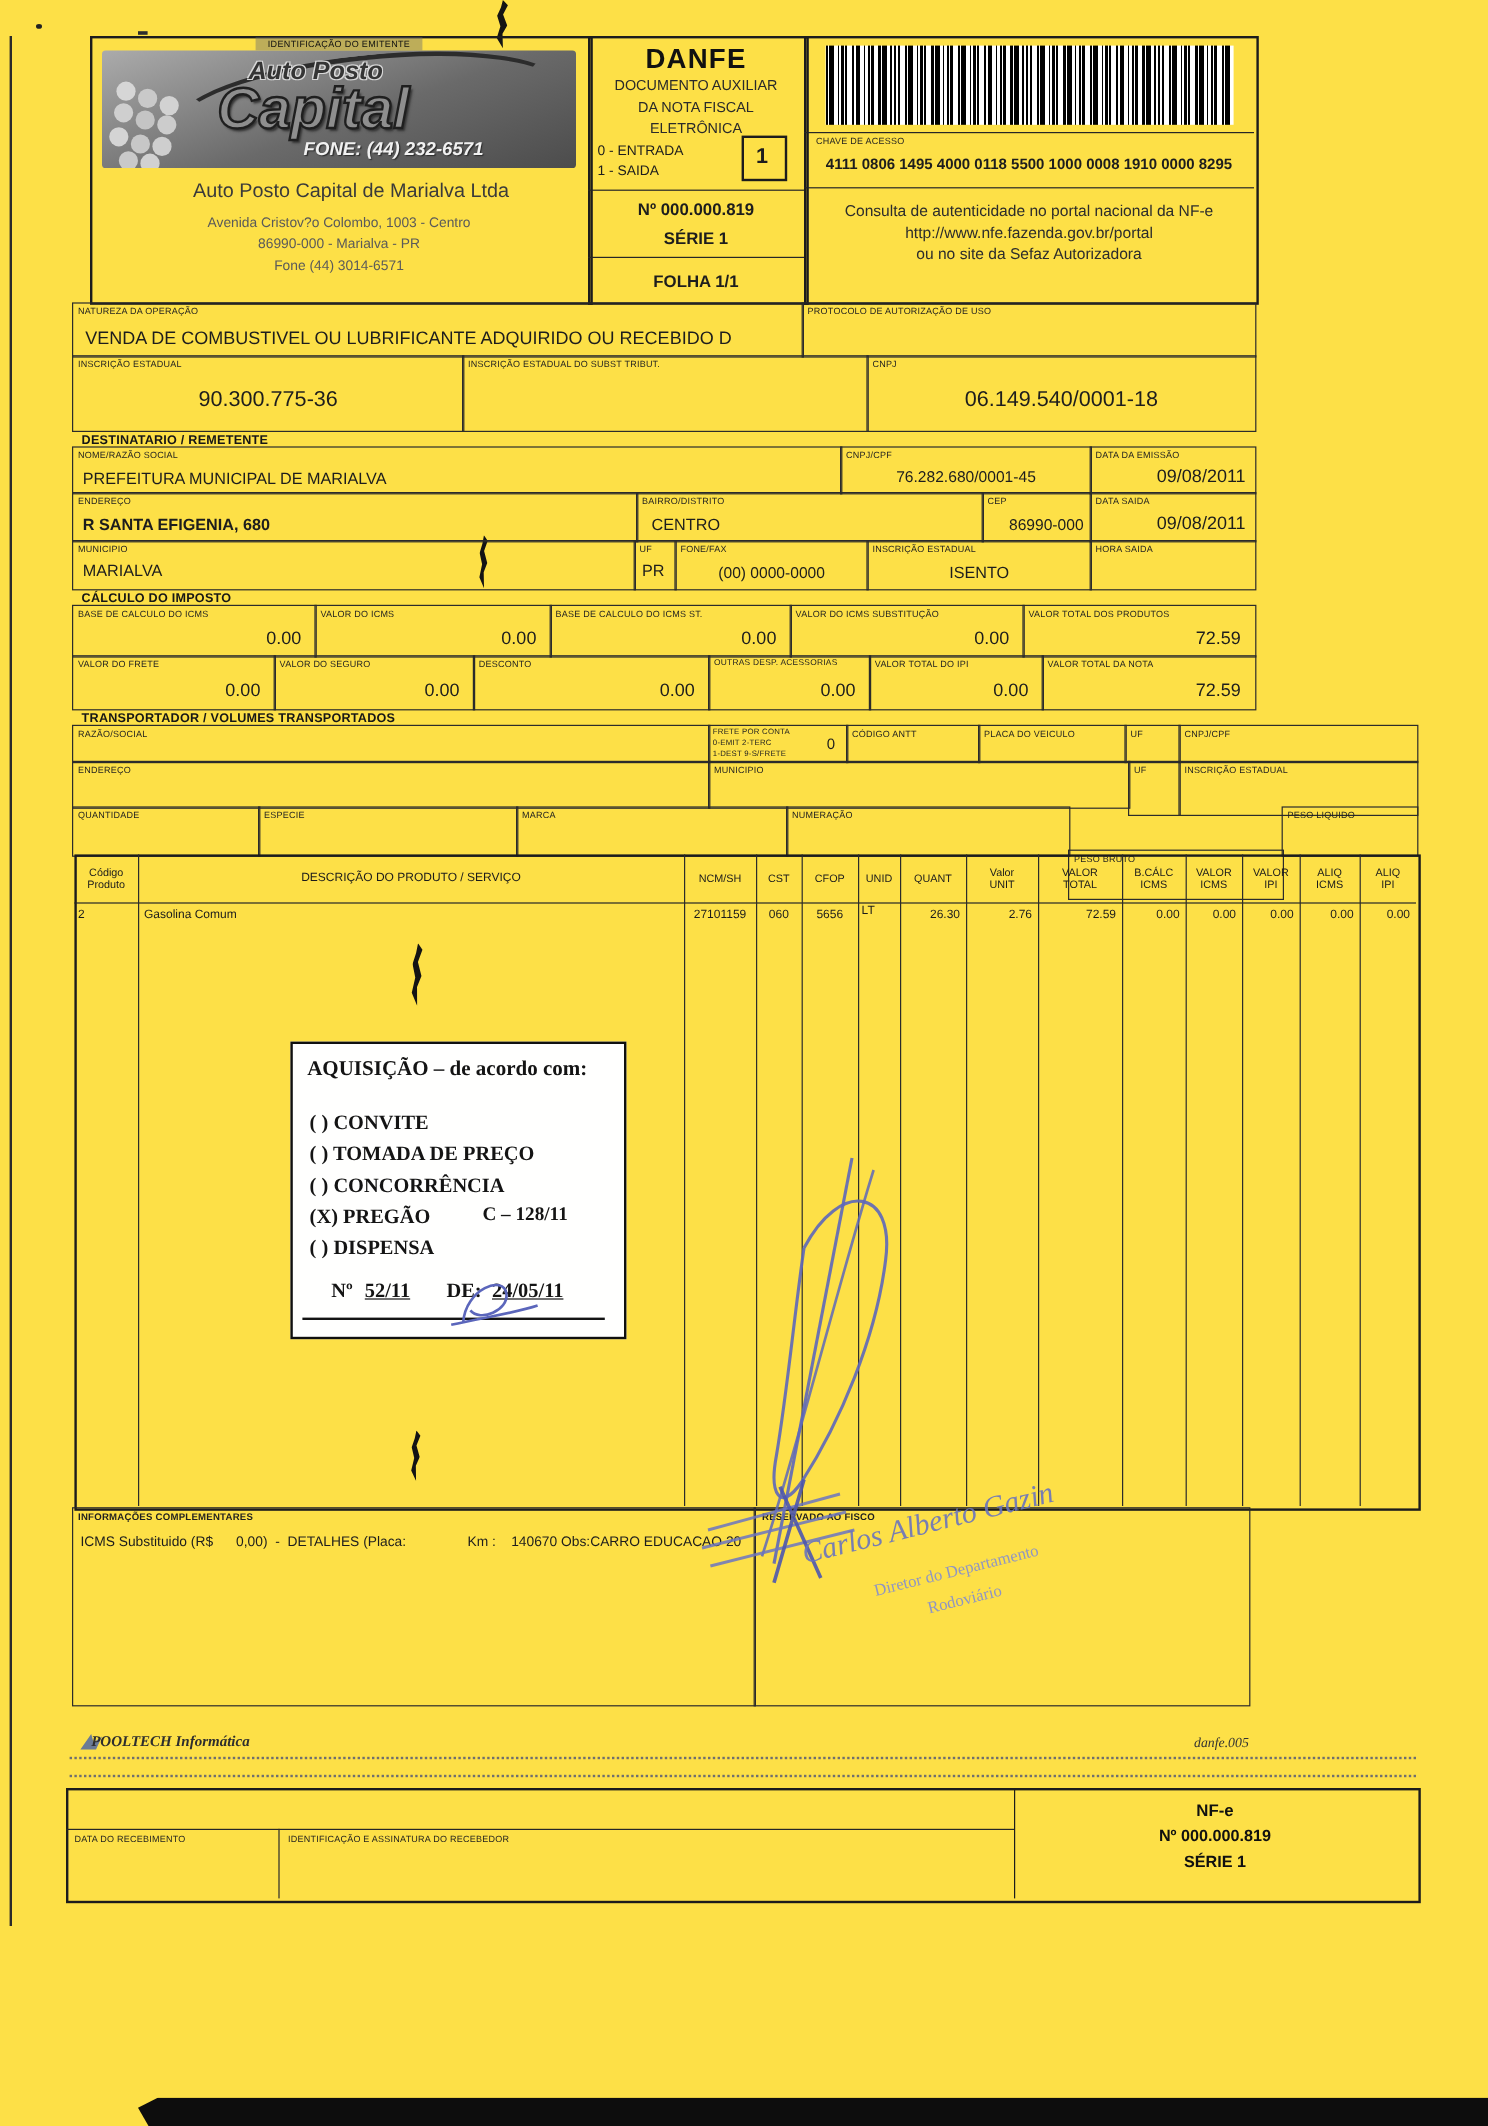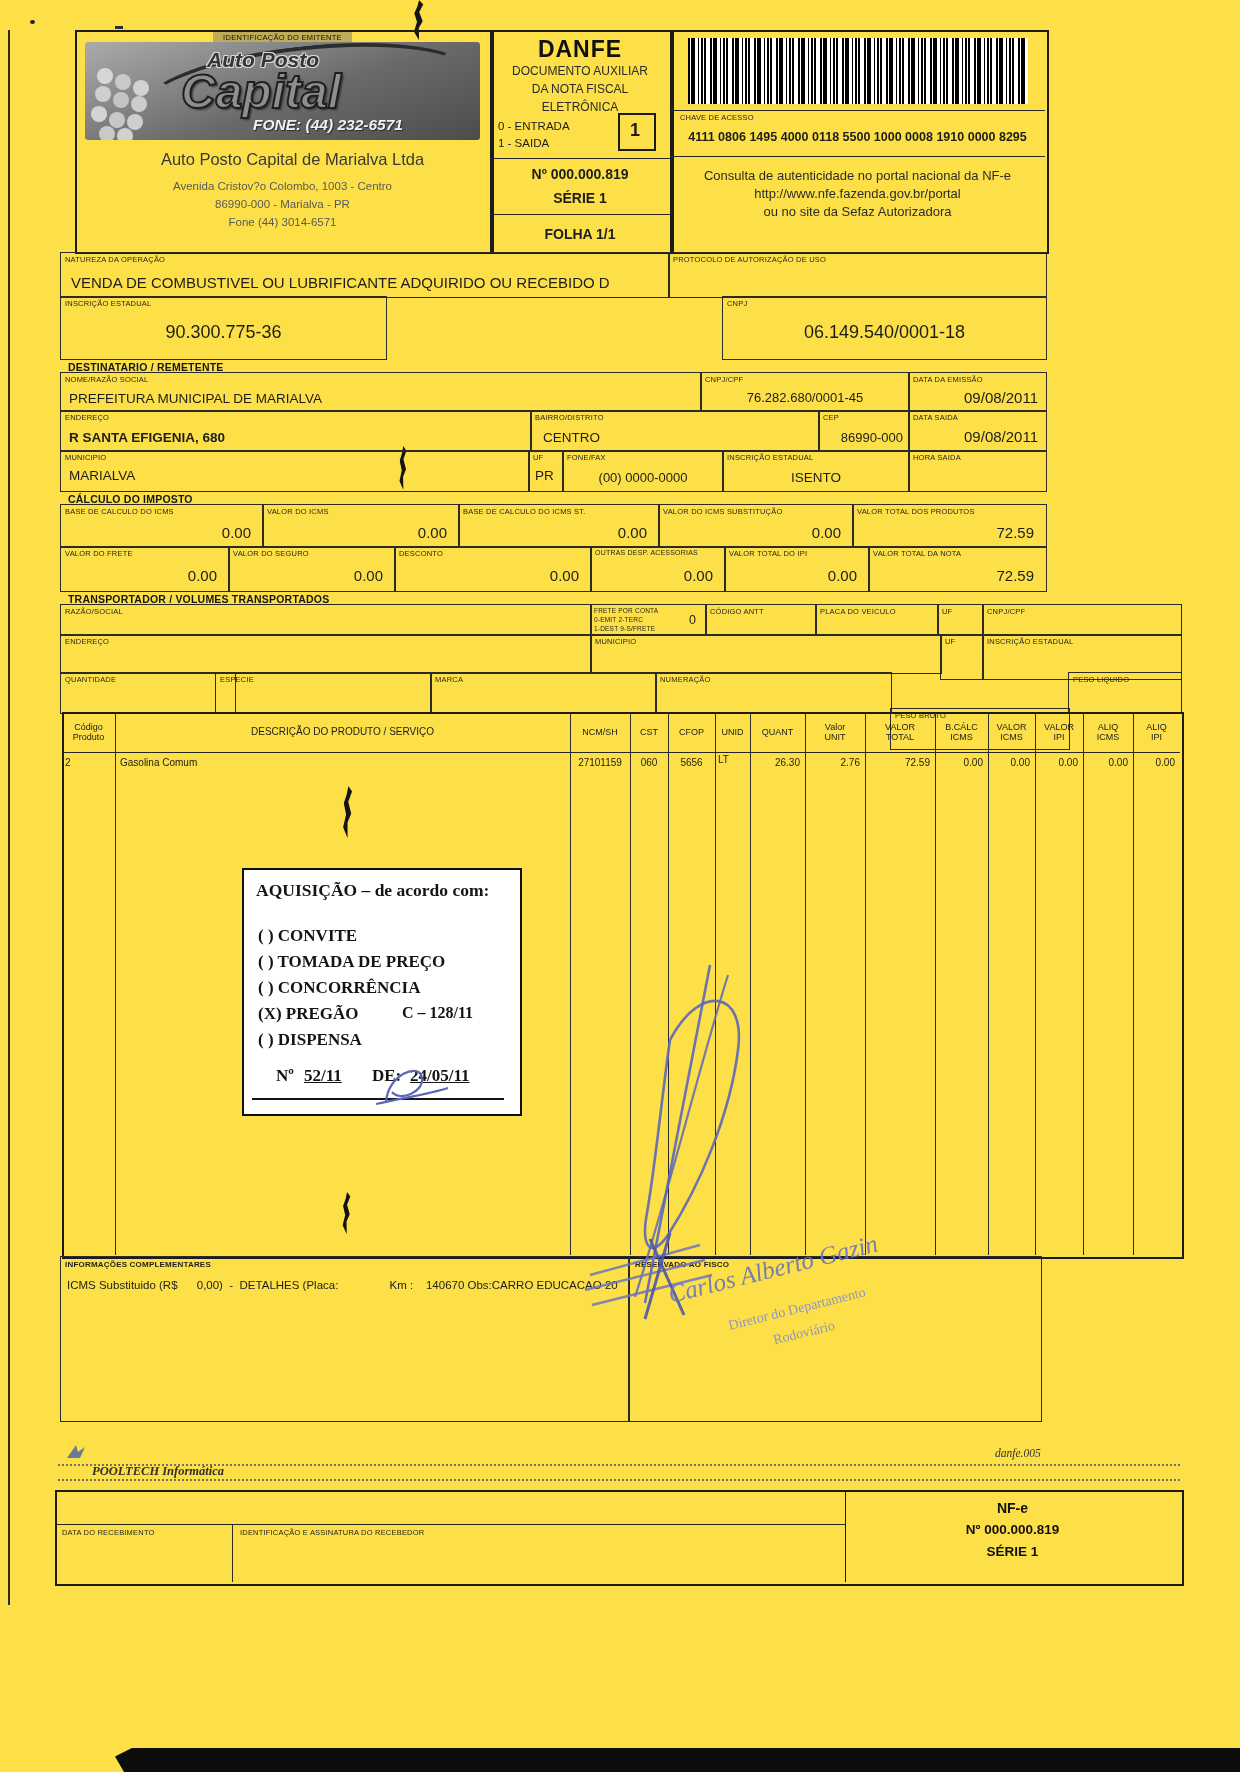--- a/index.html
+++ b/index.html
@@ -99,20 +99,24 @@
   </div>
   <div class="bx" style="left:668px;top:252px;width:377px;height:44px;">
     <div class="lbl" style="left:4px;top:2px;">PROTOCOLO DE AUTORIZAÇÃO DE USO</div>
     <div class="val" style="left:10px;bottom:6px;"></div>
   </div>
 
   <div class="bx" style="left:60px;top:296px;width:325px;height:62px;">
     <div class="lbl" style="left:4px;top:2px;">INSCRIÇÃO ESTADUAL</div>
     <div class="val c" style="bottom:16px;font-size:18px;">90.300.775-36</div>
   </div>
+  <div class="bx" style="left:385px;top:296px;width:337px;height:62px;">
+    <div class="lbl" style="left:4px;top:2px;">INSCRIÇÃO ESTADUAL DO SUBST TRIBUT.</div>
+    <div class="val c" style="bottom:16px;"></div>
+  </div>
   <div class="bx" style="left:722px;top:296px;width:323px;height:62px;">
     <div class="lbl" style="left:4px;top:2px;">CNPJ</div>
     <div class="val c" style="bottom:16px;font-size:18px;">06.149.540/0001-18</div>
   </div>
 
   <div class="sect" style="left:68px;top:361px;">DESTINATARIO / REMETENTE</div>
   <div class="bx" style="left:60px;top:372px;width:640px;height:38px;">
     <div class="lbl" style="left:4px;top:2px;">NOME/RAZÃO SOCIAL</div>
     <div class="val" style="left:8px;bottom:5px;font-size:13.5px;">PREFEITURA MUNICIPAL DE MARIALVA</div>
   </div>
@@ -234,21 +238,21 @@
   </div>
   <div class="bx" style="left:590px;top:634px;width:350px;height:38px;">
     <div class="lbl" style="left:4px;top:2px;">MUNICIPIO</div>
   </div>
   <div class="bx" style="left:940px;top:634px;width:42px;height:44px;">
     <div class="lbl" style="left:4px;top:2px;">UF</div>
   </div>
   <div class="bx" style="left:982px;top:634px;width:198px;height:44px;">
     <div class="lbl" style="left:4px;top:2px;">INSCRIÇÃO ESTADUAL</div>
   </div>
-  <div class="bx" style="left:60px;top:672px;width:155px;height:40px;padding-left:19px;">
+  <div class="bx" style="left:60px;top:672px;width:155px;height:40px;">
     <div class="lbl" style="left:4px;top:2px;">QUANTIDADE</div>
   </div>
   <div class="bx" style="left:215px;top:672px;width:215px;height:40px;">
     <div class="lbl" style="left:4px;top:2px;">ESPECIE</div>
   </div>
   <div class="bx" style="left:430px;top:672px;width:225px;height:40px;">
     <div class="lbl" style="left:4px;top:2px;">MARCA</div>
   </div>
   <div class="bx" style="left:655px;top:672px;width:235px;height:40px;">
     <div class="lbl" style="left:4px;top:2px;">NUMERAÇÃO</div>
@@ -382,21 +386,21 @@
     <div class="lbl" style="left:4px;top:3px;font-size:8px;font-weight:bold;">INFORMAÇÕES COMPLEMENTARES</div>
     <div class="val" style="left:6px;top:22px;font-size:11.5px;">ICMS Substituido (R$      0,00)  -  DETALHES (Placa:                Km :    140670 Obs:CARRO EDUCACAO 20</div>
   </div>
   <div class="bx" style="left:628px;top:1256px;width:412px;height:164px;">
     <div class="lbl" style="left:6px;top:3px;font-size:8px;font-weight:bold;">RESERVADO AO FISCO</div>
   </div>
 
   <svg width="20" height="15" viewBox="0 0 20 15" style="position:absolute;left:66px;top:1444px;">
     <path d="M1,14 L10,1 L12,8 L19,3 L14,14 Z" fill="#6b7b95"></path>
   </svg>
-  <div style="position:absolute;left:92px;top:1444px;font-family:'Liberation Serif',serif;font-weight:bold;font-style:italic;font-size:12.5px;color:#2e2e2e;margin-top:20px;">POOLTECH Informática</div>
+  <div style="position:absolute;left:76px;top:1444px;font-family:'Liberation Serif',serif;font-weight:bold;font-style:italic;font-size:12.5px;color:#2e2e2e;">POOLTECH Informática</div>
   <div style="position:absolute;left:995px;top:1447px;font-family:'Liberation Serif',serif;font-style:italic;font-size:11.5px;color:#333;">danfe.005</div>
   <div class="dots" style="top:1464px;"></div>
   <div class="dots" style="top:1479px;"></div>
 
   <div class="bx2" style="left:55px;top:1490px;width:1125px;height:92px;"></div>
   <div style="position:absolute;left:845px;top:1490px;width:0;height:92px;border-left:1.5px solid #1c1c1c;"></div>
   <div class="hln" style="left:55px;top:1524px;width:790px;"></div>
   <div style="position:absolute;left:232px;top:1524px;width:0;height:58px;border-left:1px solid #2b2b2b;"></div>
   <div class="lbl" style="left:62px;top:1528px;">DATA DO RECEBIMENTO</div>
   <div class="lbl" style="left:240px;top:1528px;">IDENTIFICAÇÃO E ASSINATURA DO RECEBEDOR</div>

